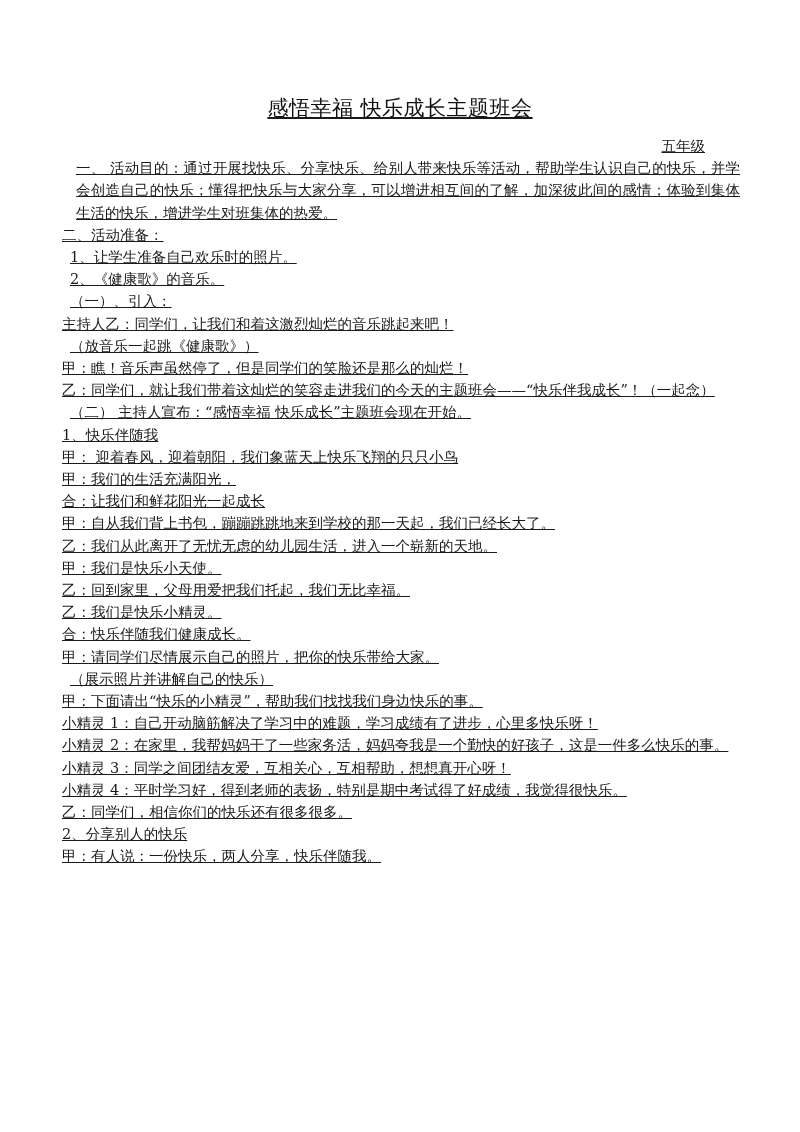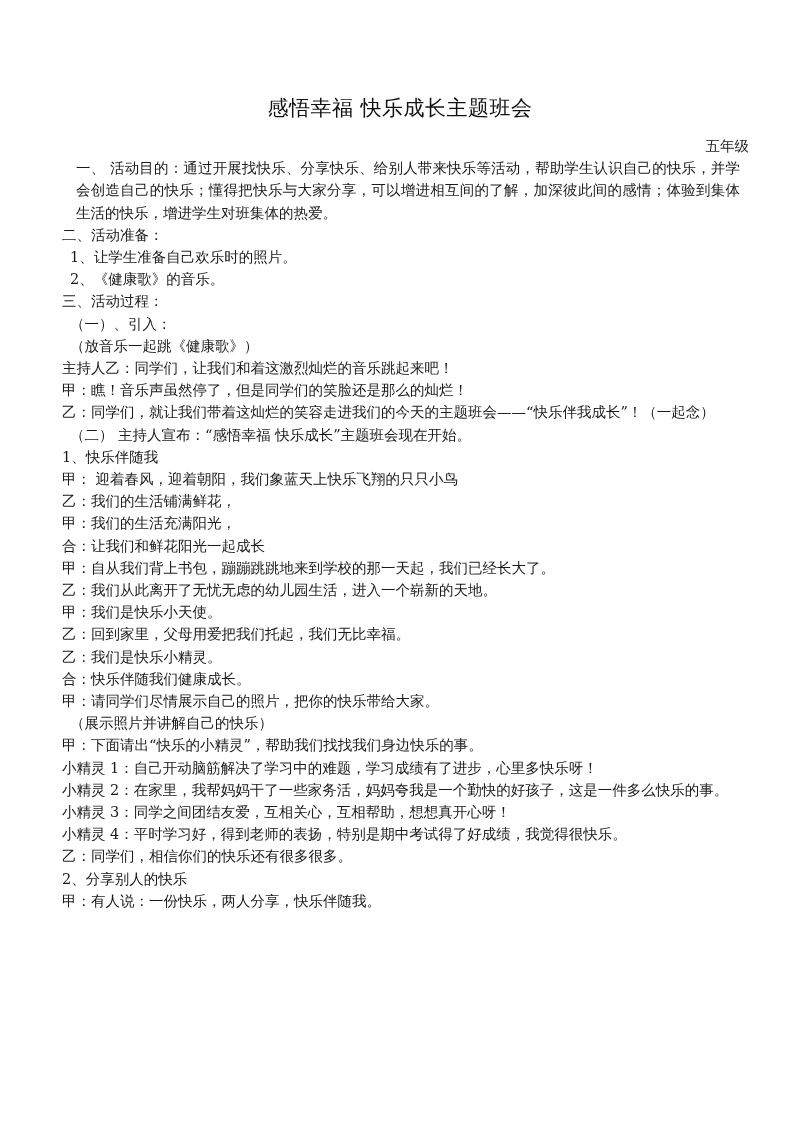--- a/index.html
+++ b/index.html
@@ -15,37 +15,38 @@
     -webkit-font-smoothing: antialiased;
   }
   .page {
     position: relative;
     width: 800px;
     height: 1132px;
     box-sizing: border-box;
     padding: 0;
     background: #ffffff;
     overflow: hidden;
+    text-decoration: underline;
   }
   .doc-title {
     text-align: center;
     font-size: 21px;
     font-weight: normal;
     line-height: 1.2;
     margin: 0;
     padding-top: 96px;
     letter-spacing: 0.5px;
     color: #111111;
   }
   .grade-line {
     text-align: right;
     font-size: 14.5px;
     line-height: 22px;
     margin: 0;
-    padding-right: 51px;
+    padding-right: 95px;
     padding-top: 14px;
     color: #1a1a1a;
   }
   .body-text {
     margin: 0;
     padding: 0 60px 0 62px;
   }
   .ln {
     font-size: 14.5px;
     line-height: 22.2px;
@@ -67,30 +68,28 @@
 
   <h1 class="doc-title">感悟幸福 快乐成长主题班会</h1>
 
   <div class="grade-line">五年级</div>
 
   <div class="body-text">
       <p class="ln indent2">一、 活动目的：通过开展找快乐、分享快乐、给别人带来快乐等活动，帮助学生认识自己的快乐，并学会创造自己的快乐；懂得把快乐与大家分享，可以增进相互间的了解，加深彼此间的感情；体验到集体生活的快乐，增进学生对班集体的热爱。</p>
       <p class="ln hang">二、活动准备：</p>
       <p class="ln indent1">1、让学生准备自己欢乐时的照片。</p>
       <p class="ln indent1">2、《健康歌》的音乐。</p>
-      <p class="ln hang">三、活动过程：</p>
       <p class="ln indent1">（一）、引入：</p>
+      <p class="ln hang">主持人乙：同学们，让我们和着这激烈灿烂的音乐跳起来吧！</p>
       <p class="ln indent1">（放音乐一起跳《健康歌》）</p>
-      <p class="ln hang">主持人乙：同学们，让我们和着这激烈灿烂的音乐跳起来吧！</p>
       <p class="ln hang">甲：瞧！音乐声虽然停了，但是同学们的笑脸还是那么的灿烂！</p>
       <p class="ln hang">乙：同学们，就让我们带着这灿烂的笑容走进我们的今天的主题班会——“快乐伴我成长”！（一起念）</p>
       <p class="ln indent1">（二） 主持人宣布：“感悟幸福 快乐成长”主题班会现在开始。</p>
       <p class="ln hang">1、快乐伴随我</p>
       <p class="ln hang">甲： 迎着春风，迎着朝阳，我们象蓝天上快乐飞翔的只只小鸟</p>
-      <p class="ln hang">乙：我们的生活铺满鲜花，</p>
       <p class="ln hang">甲：我们的生活充满阳光，</p>
       <p class="ln hang">合：让我们和鲜花阳光一起成长</p>
       <p class="ln hang">甲：自从我们背上书包，蹦蹦跳跳地来到学校的那一天起，我们已经长大了。</p>
       <p class="ln hang">乙：我们从此离开了无忧无虑的幼儿园生活，进入一个崭新的天地。</p>
       <p class="ln hang">甲：我们是快乐小天使。</p>
       <p class="ln hang">乙：回到家里，父母用爱把我们托起，我们无比幸福。</p>
       <p class="ln hang">乙：我们是快乐小精灵。</p>
       <p class="ln hang">合：快乐伴随我们健康成长。</p>
       <p class="ln hang">甲：请同学们尽情展示自己的照片，把你的快乐带给大家。</p>
       <p class="ln indent1">（展示照片并讲解自己的快乐）</p>

